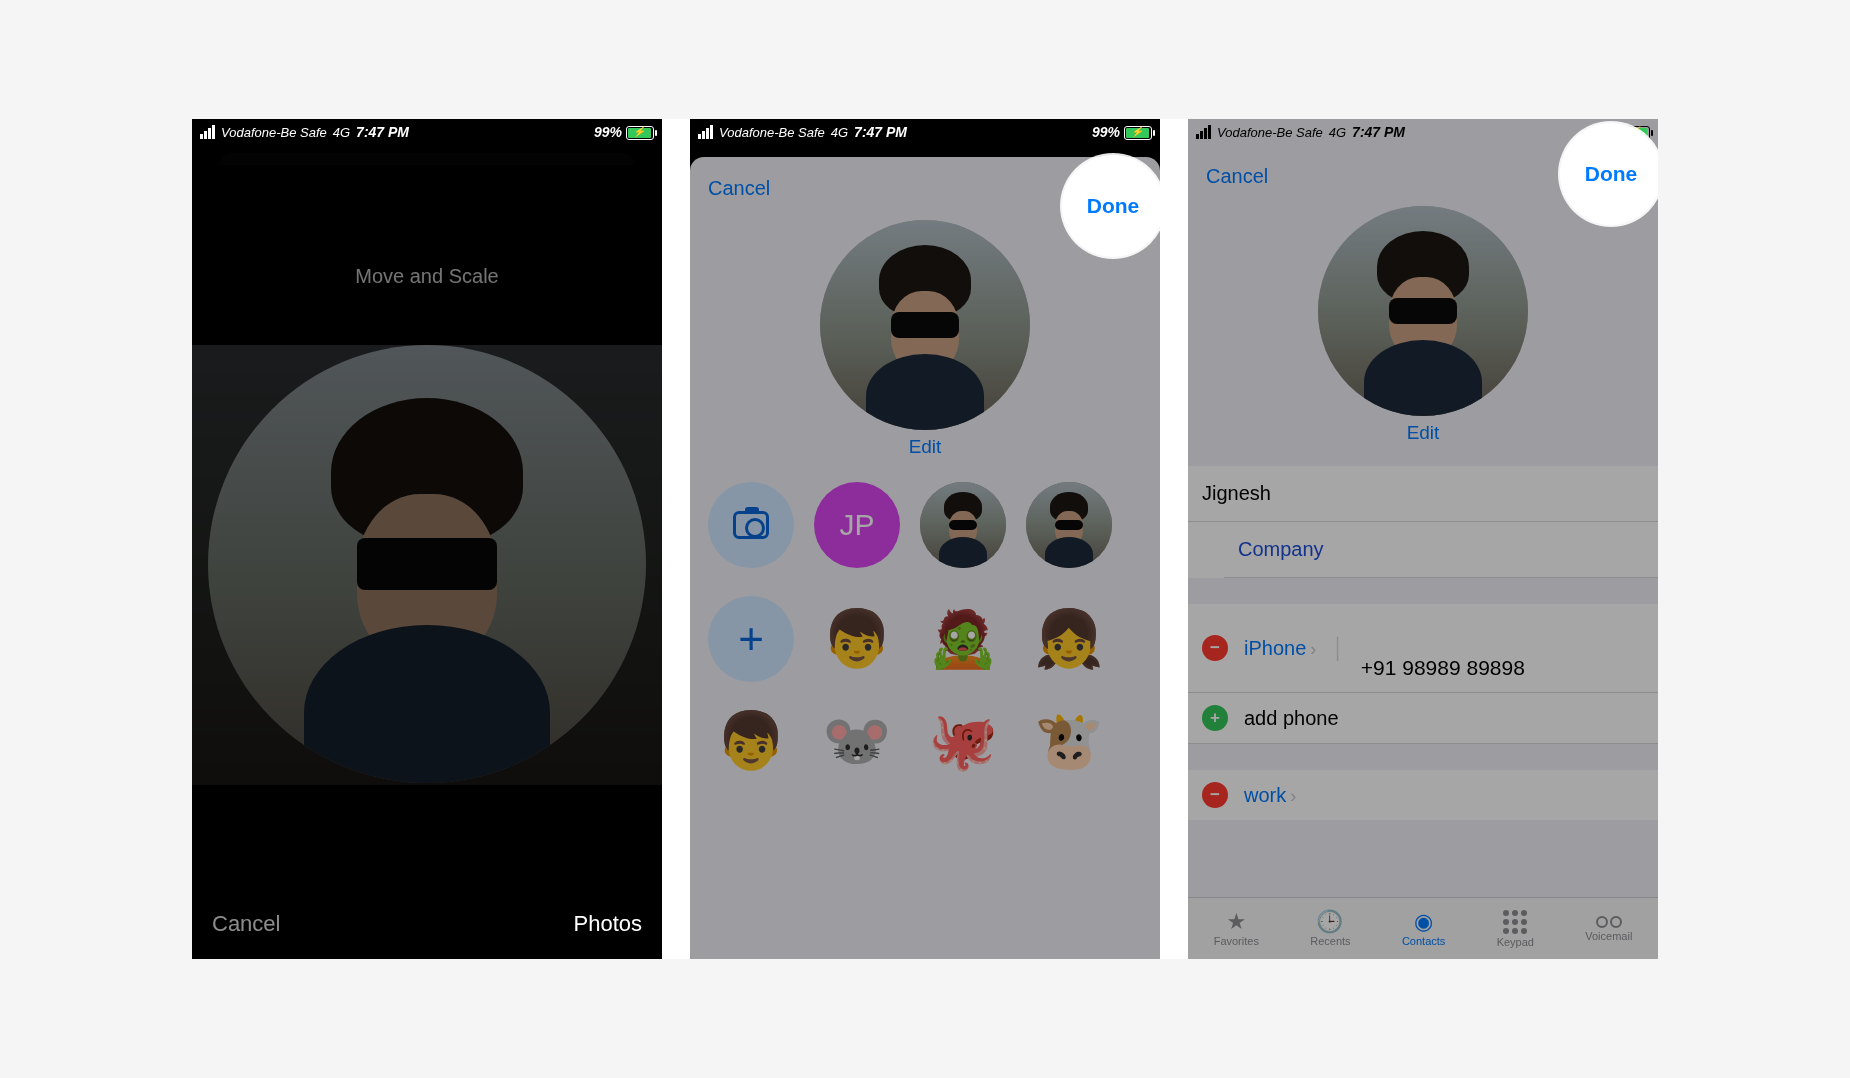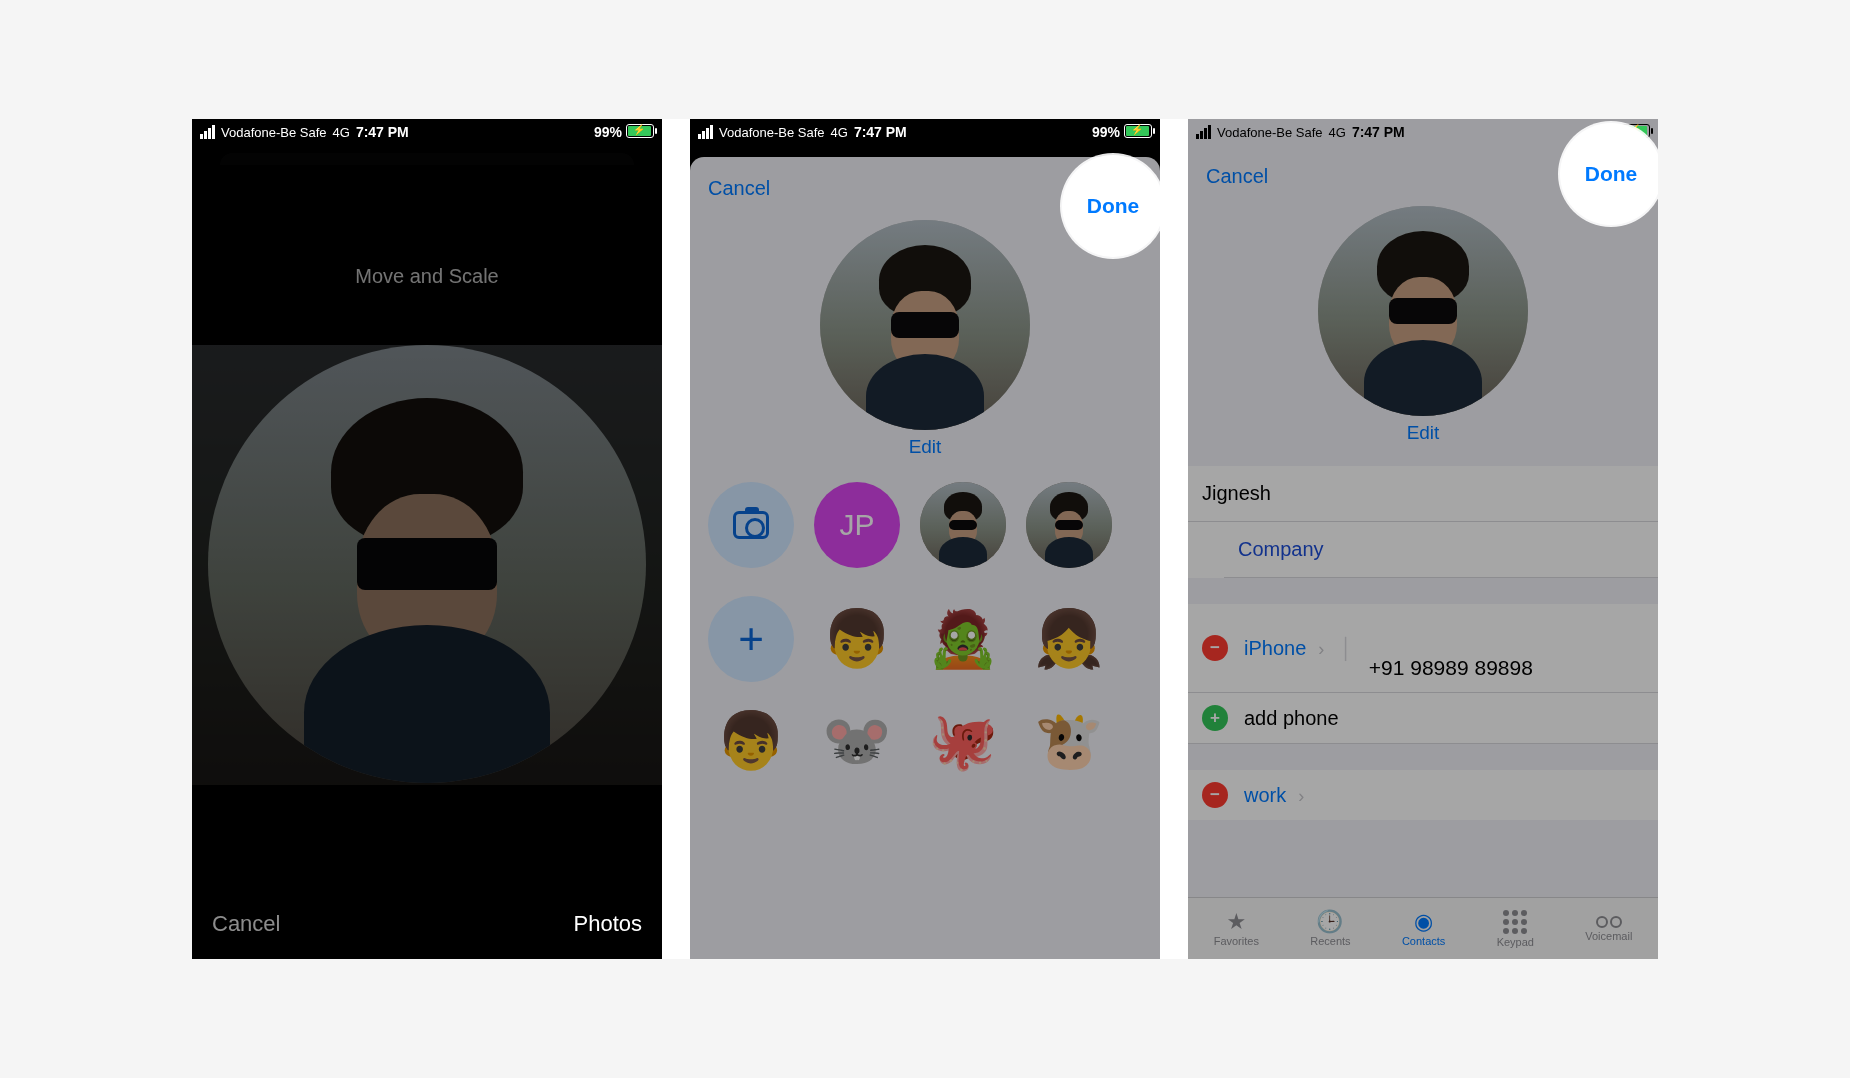--- a/index.html
+++ b/index.html
@@ -38,23 +38,24 @@
   .status-bar {
     height: 26px;
     display: flex;
     align-items: center;
     justify-content: space-between;
     padding: 0 8px;
     font-size: 14px;
     font-weight: 600;
     position: relative;
     z-index: 60;
+    font-style: italic;
   }
   .status-left { display: flex; align-items: center; gap: 6px; }
-  .status-right { display: flex; align-items: flex-start; gap: 4px; }
+  .status-right { display: flex; align-items: flex-end; gap: 4px; }
   .status-dark { color: #fff; }
   .status-light { color: #000; }
   .signal-bars { display: flex; align-items: flex-end; gap: 1px; }
   .signal-bars span { width: 3px; background: currentColor; }
   .signal-bars span:nth-child(1){height:5px}
   .signal-bars span:nth-child(2){height:8px}
   .signal-bars span:nth-child(3){height:11px}
   .signal-bars span:nth-child(4){height:14px}
   .battery {
     width: 28px; height: 14px; border: 1.5px solid currentColor; border-radius: 3px; position: relative;
@@ -149,21 +150,21 @@
   }
   .field-item.placeholder { color:#1d4ed8;margin-left:36px; }
   .gap22 { height:26px; background:#f2f2f7; }
   .phone-row {
     display:flex; align-items:center; gap:16px; padding:12px 14px; font-size:20px;
     background:#fff; border-bottom:1px solid #d9d9dd;
   }
   .icon-circle { width:26px; height:26px; border-radius:50%; display:flex; align-items:center; justify-content:center; font-size:17px; font-weight:700; color:#fff; }
   .icon-minus { background:#ff3b30; }
   .icon-plus  { background:#34c759; }
-  .label-link { color:#007aff; display:flex; align-items:flex-end; gap:12px; }
+  .label-link { color:#007aff; display:flex; align-items:flex-end; gap:4px; }
   .chevron { color:#c7c7cc; font-size:18px; }
   .phone-num { font-size:21px;margin-top:40px; }
   .add-ph { color:#000; }
   .tabbar {
     position:absolute; bottom:0; left:0; right:0;
     height:62px; background:#f7f7f8; border-top:1px solid #cfcfd3;
     display:flex; justify-content:space-around; align-items:center;
     font-size:11px; color:#8e8e93; z-index:40;
   }
   .tab { display:flex; flex-direction:column; align-items:center; gap:2px; }

